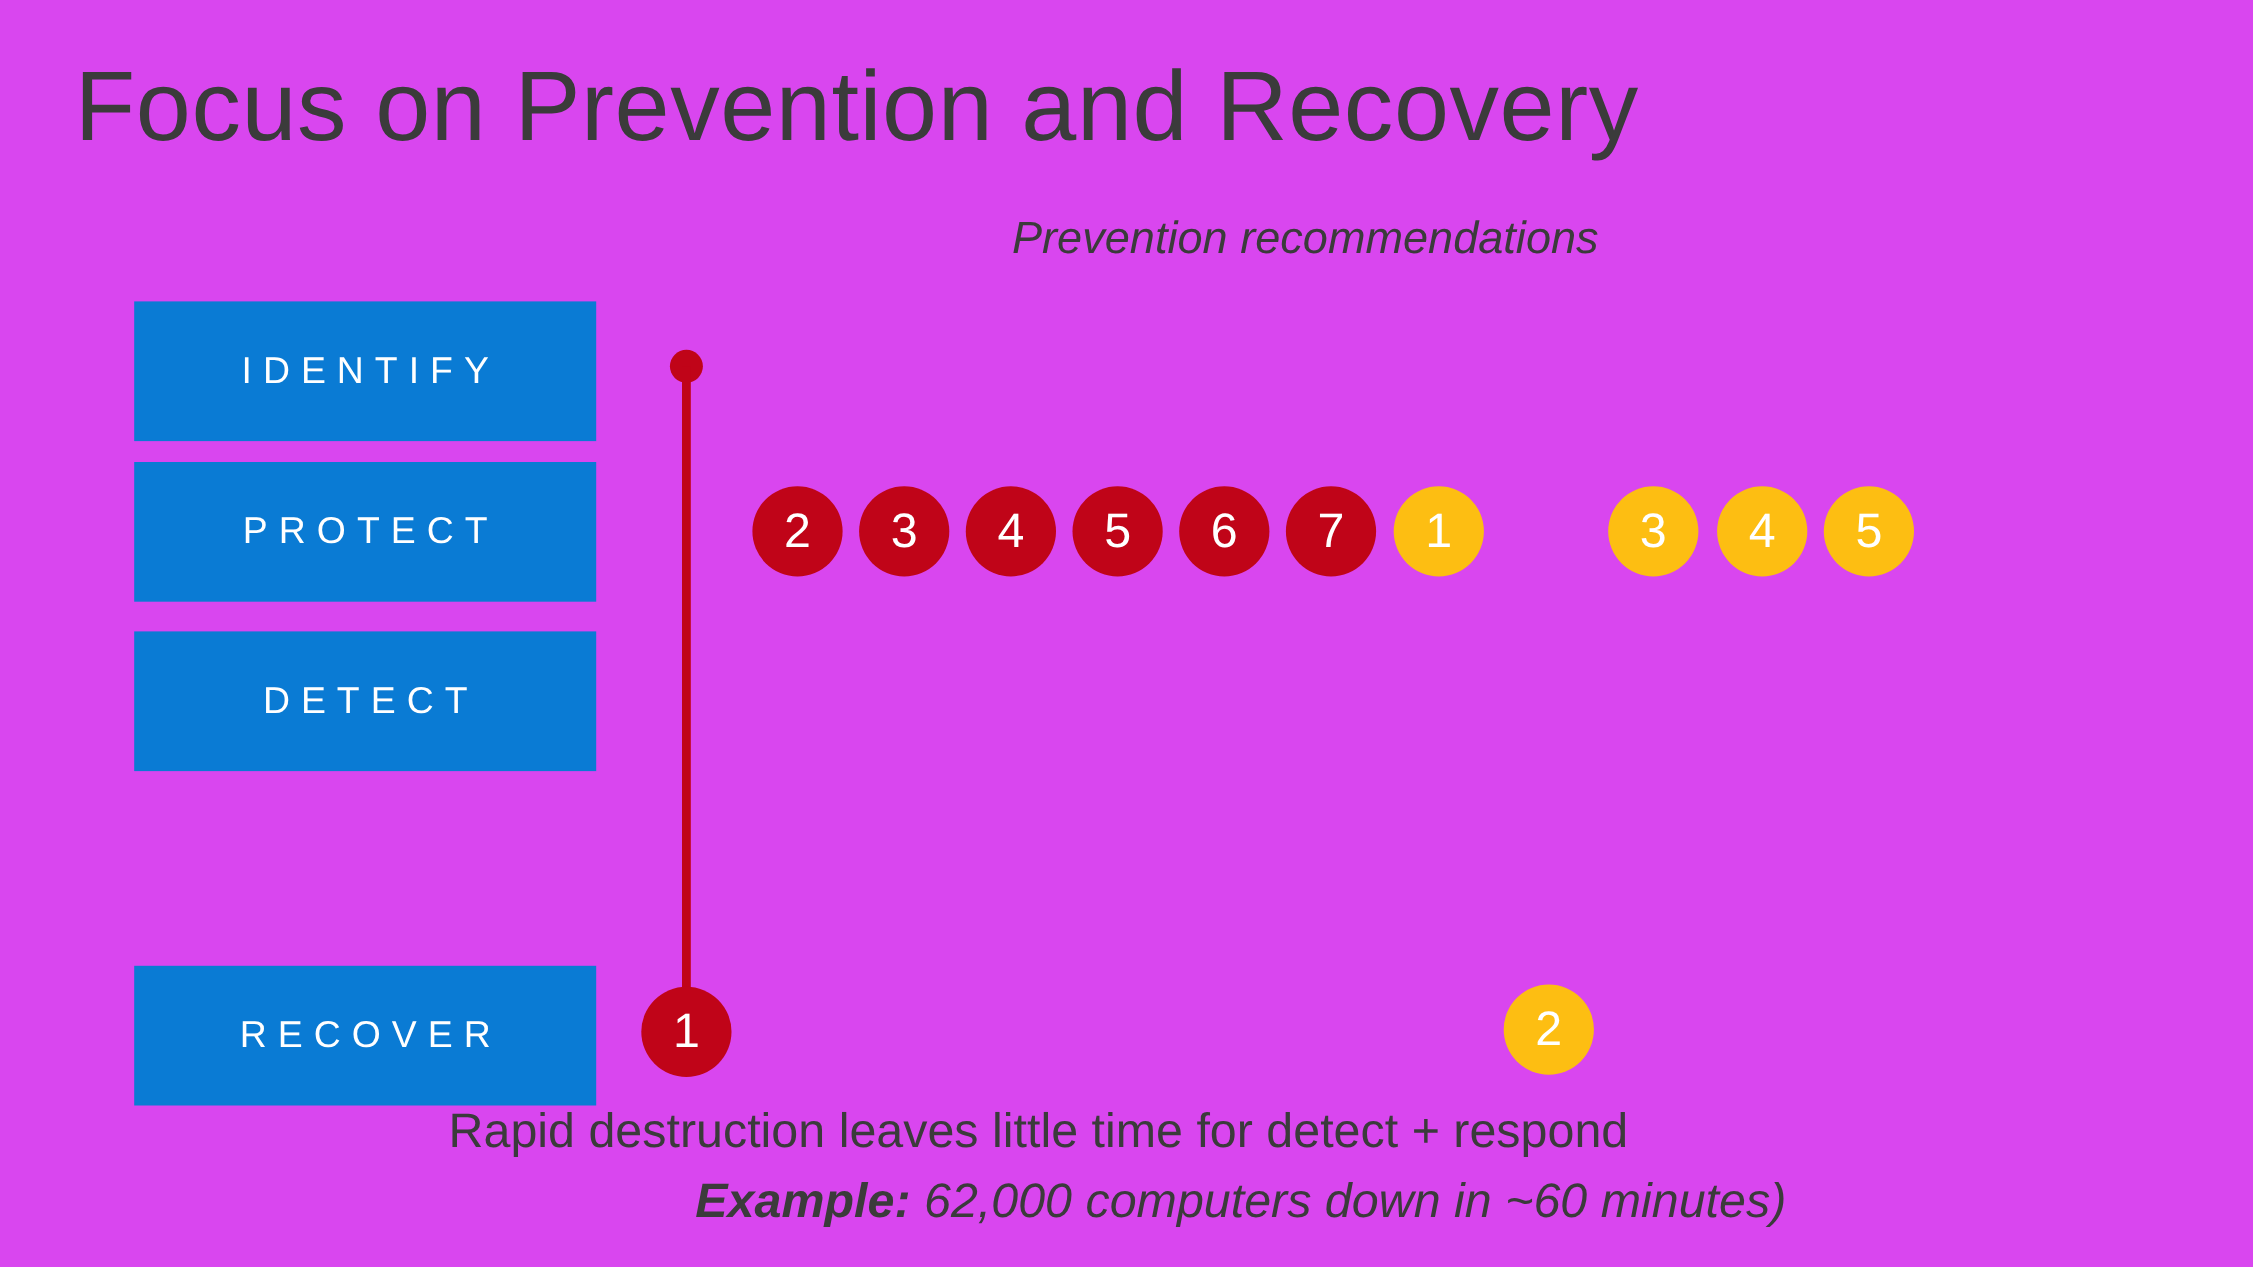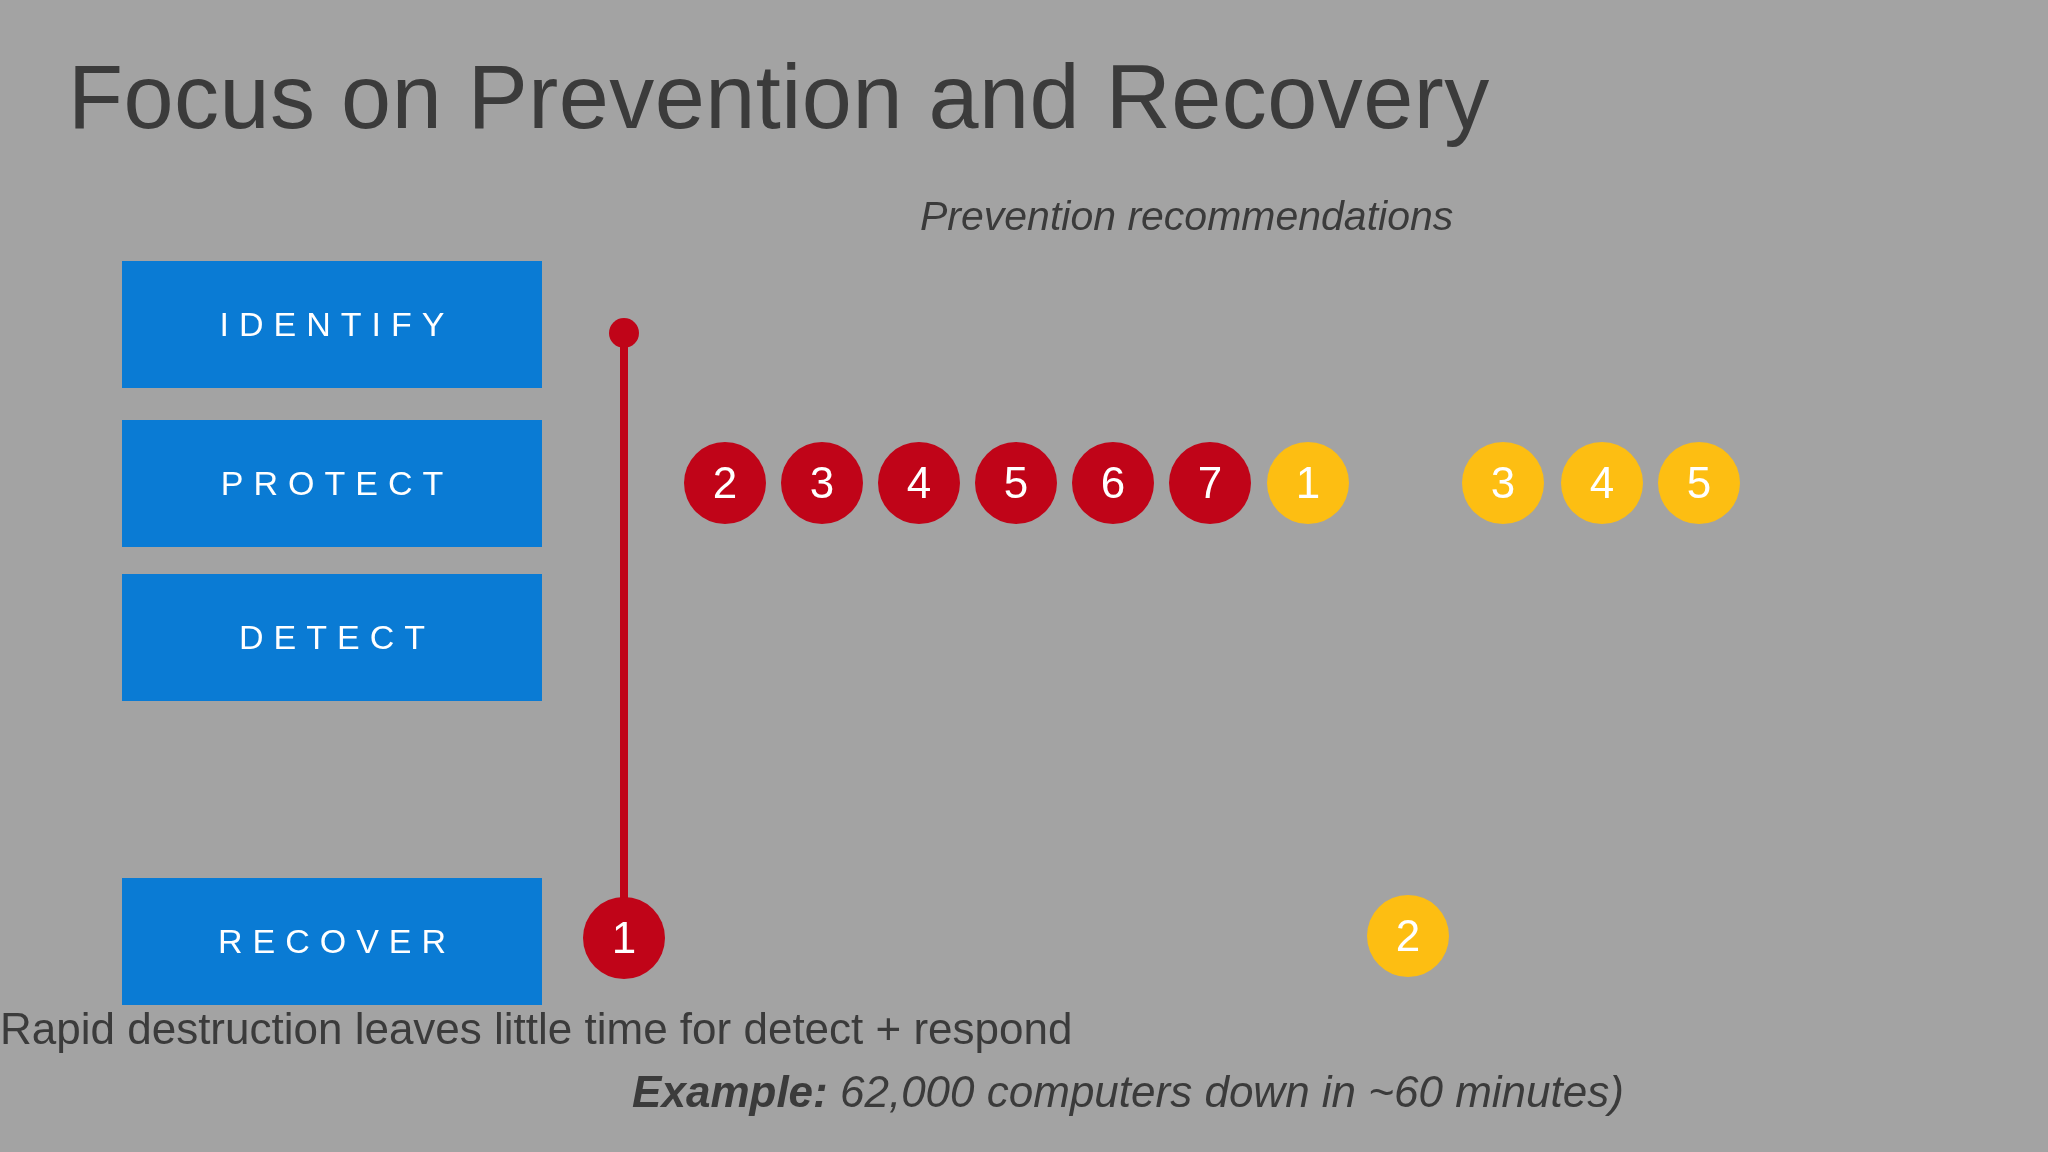--- a/index.html
+++ b/index.html
@@ -7,21 +7,21 @@
     padding: 0;
     background: #ffffff;
   }
   body {
     font-family: "Liberation Sans", sans-serif;
   }
   #slide {
     position: relative;
     width: 2048px;
     height: 1152px;
-    background: #a3a3a3;
+    background: #d946ef;
     overflow: hidden;
   }
 
   
   #title {
     position: absolute;
     left: 68px;
     top: 48px;
     font-size: 90px;
     font-weight: 300;
@@ -55,21 +55,21 @@
     justify-content: center;
   }
   .nist-box .nist-label {
     color: #ffffff;
     font-size: 34px;
     font-weight: 300;
     letter-spacing: 10px;
     text-indent: 10px;
     white-space: nowrap;
   }
-  .nist-box.b0 { top: 261px; }
+  .nist-box.b0 { top: 274px; }
   .nist-box.b1 { top: 420px; }
   .nist-box.b2 { top: 574px; }
   .nist-box.b3 { top: 726px; }
   .nist-box.b4 { top: 878px; }
 
   
   #connector-line {
     position: absolute;
     left: 620px;
     top: 333px;
@@ -109,20 +109,22 @@
     height: 82px;
     font-size: 44px;
   }
 
   
   #caption-main {
     position: absolute;
     left: 0;
     top: 1004px;
     width: 1688px;
+    text-align: center;
+    padding-left: 200px;
     box-sizing: border-box;
     font-size: 44px;
     font-weight: 300;
     color: #3b3b3b;
     white-space: nowrap;
   }
   #caption-example {
     position: absolute;
     left: 4px;
     top: 1067px;

